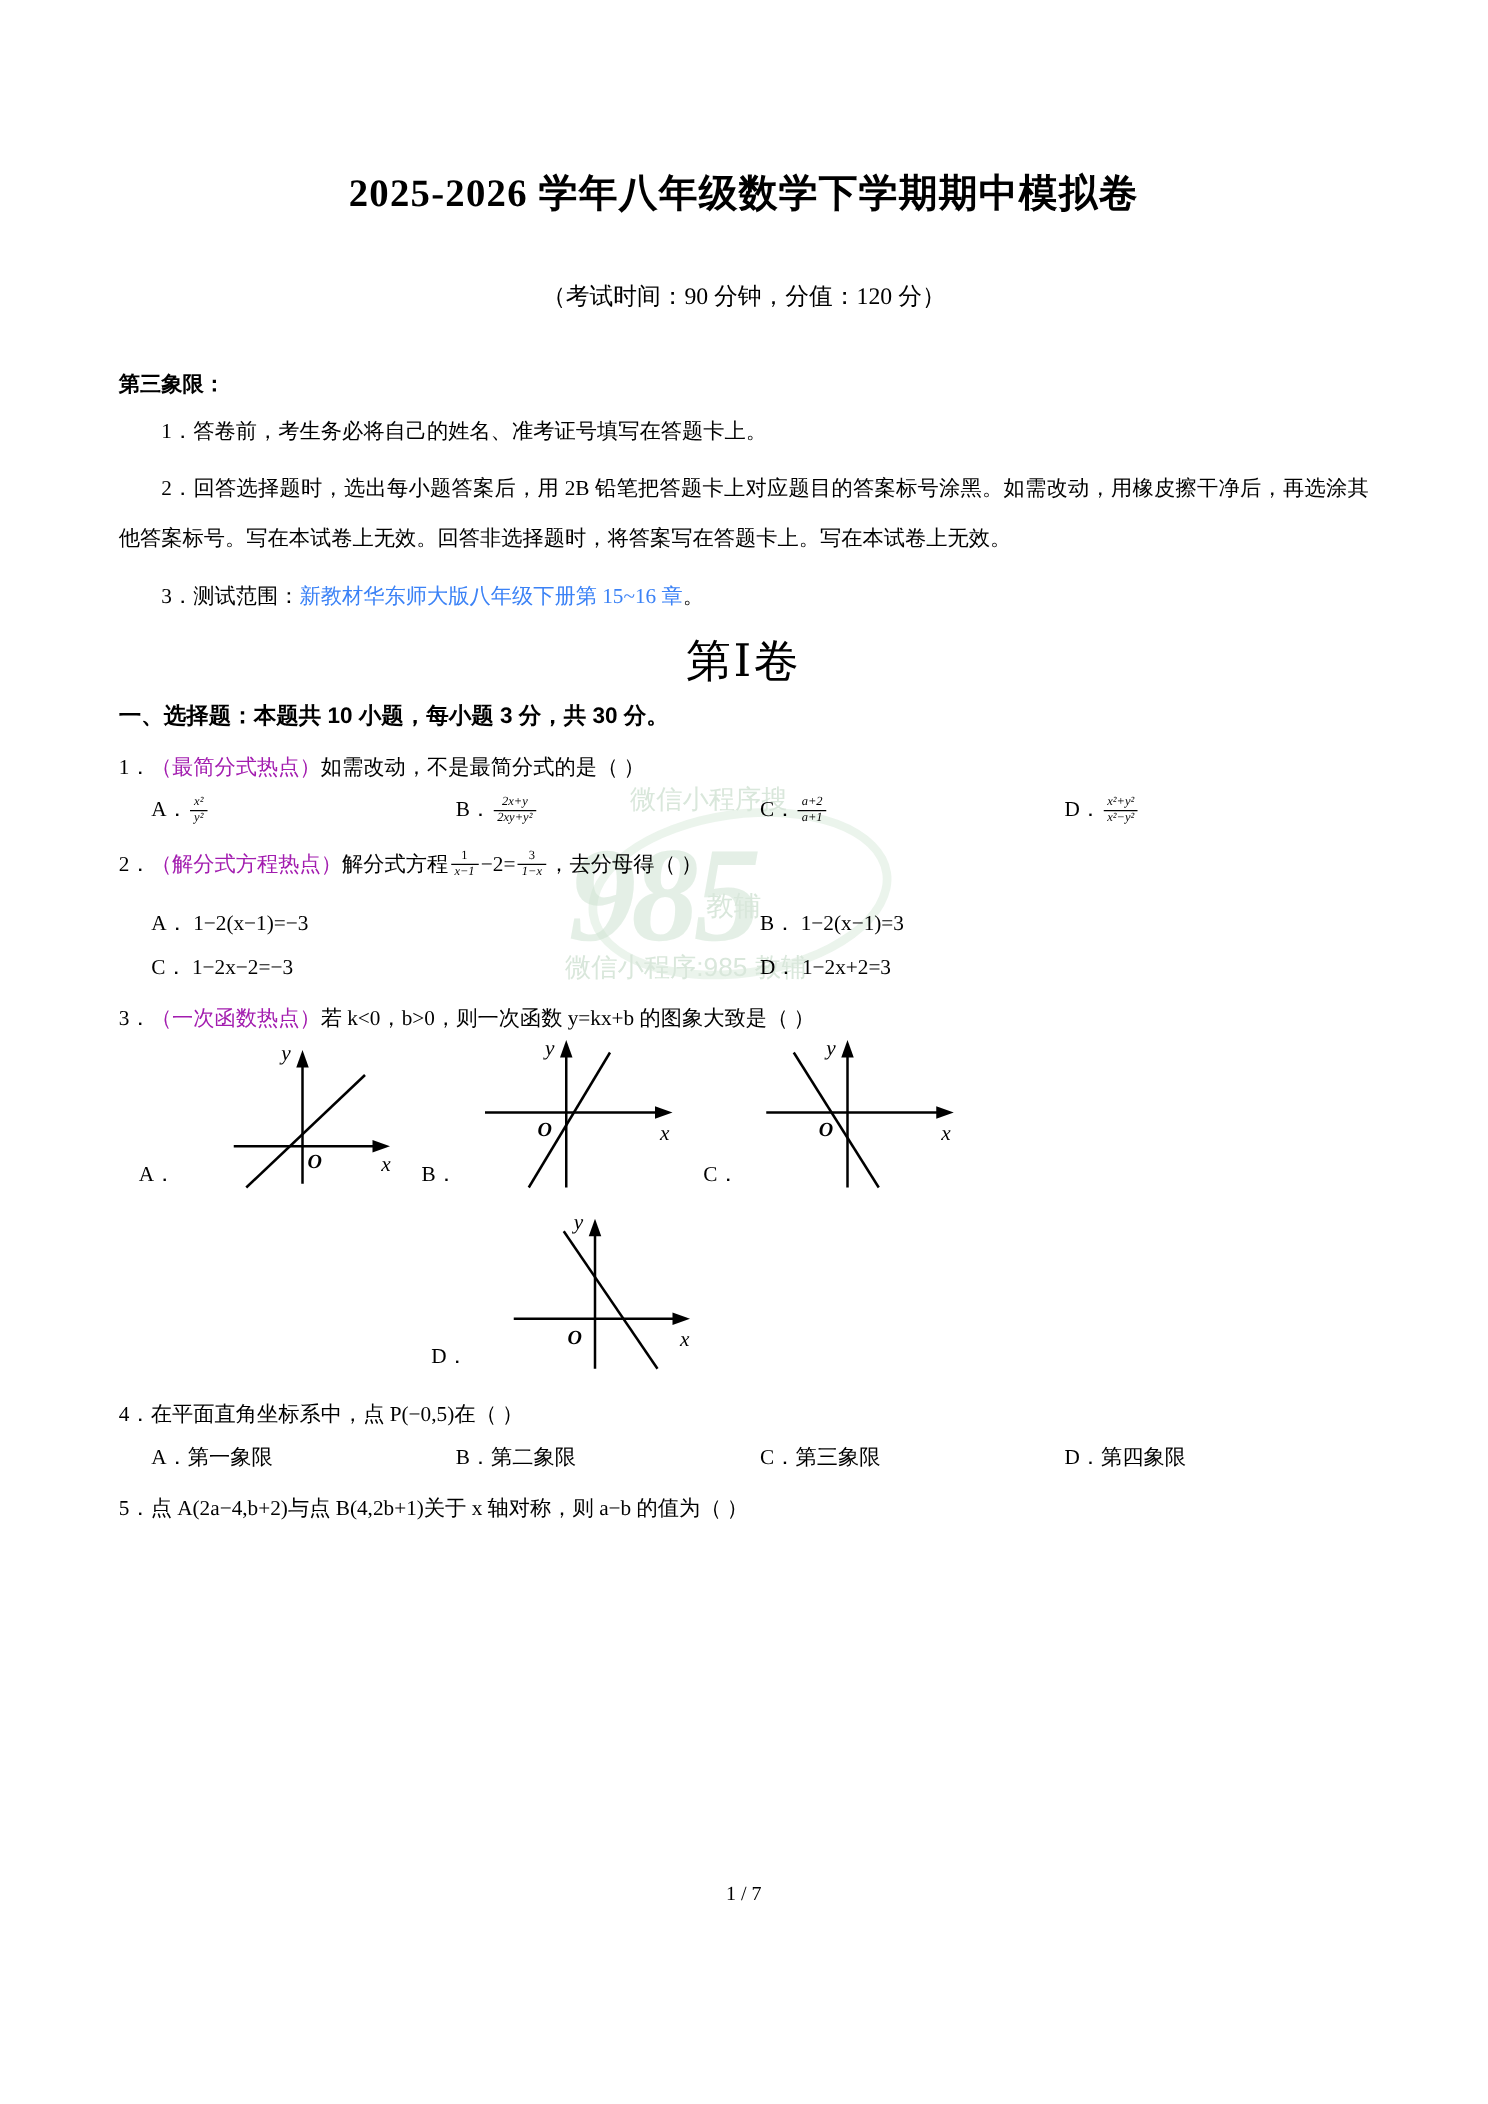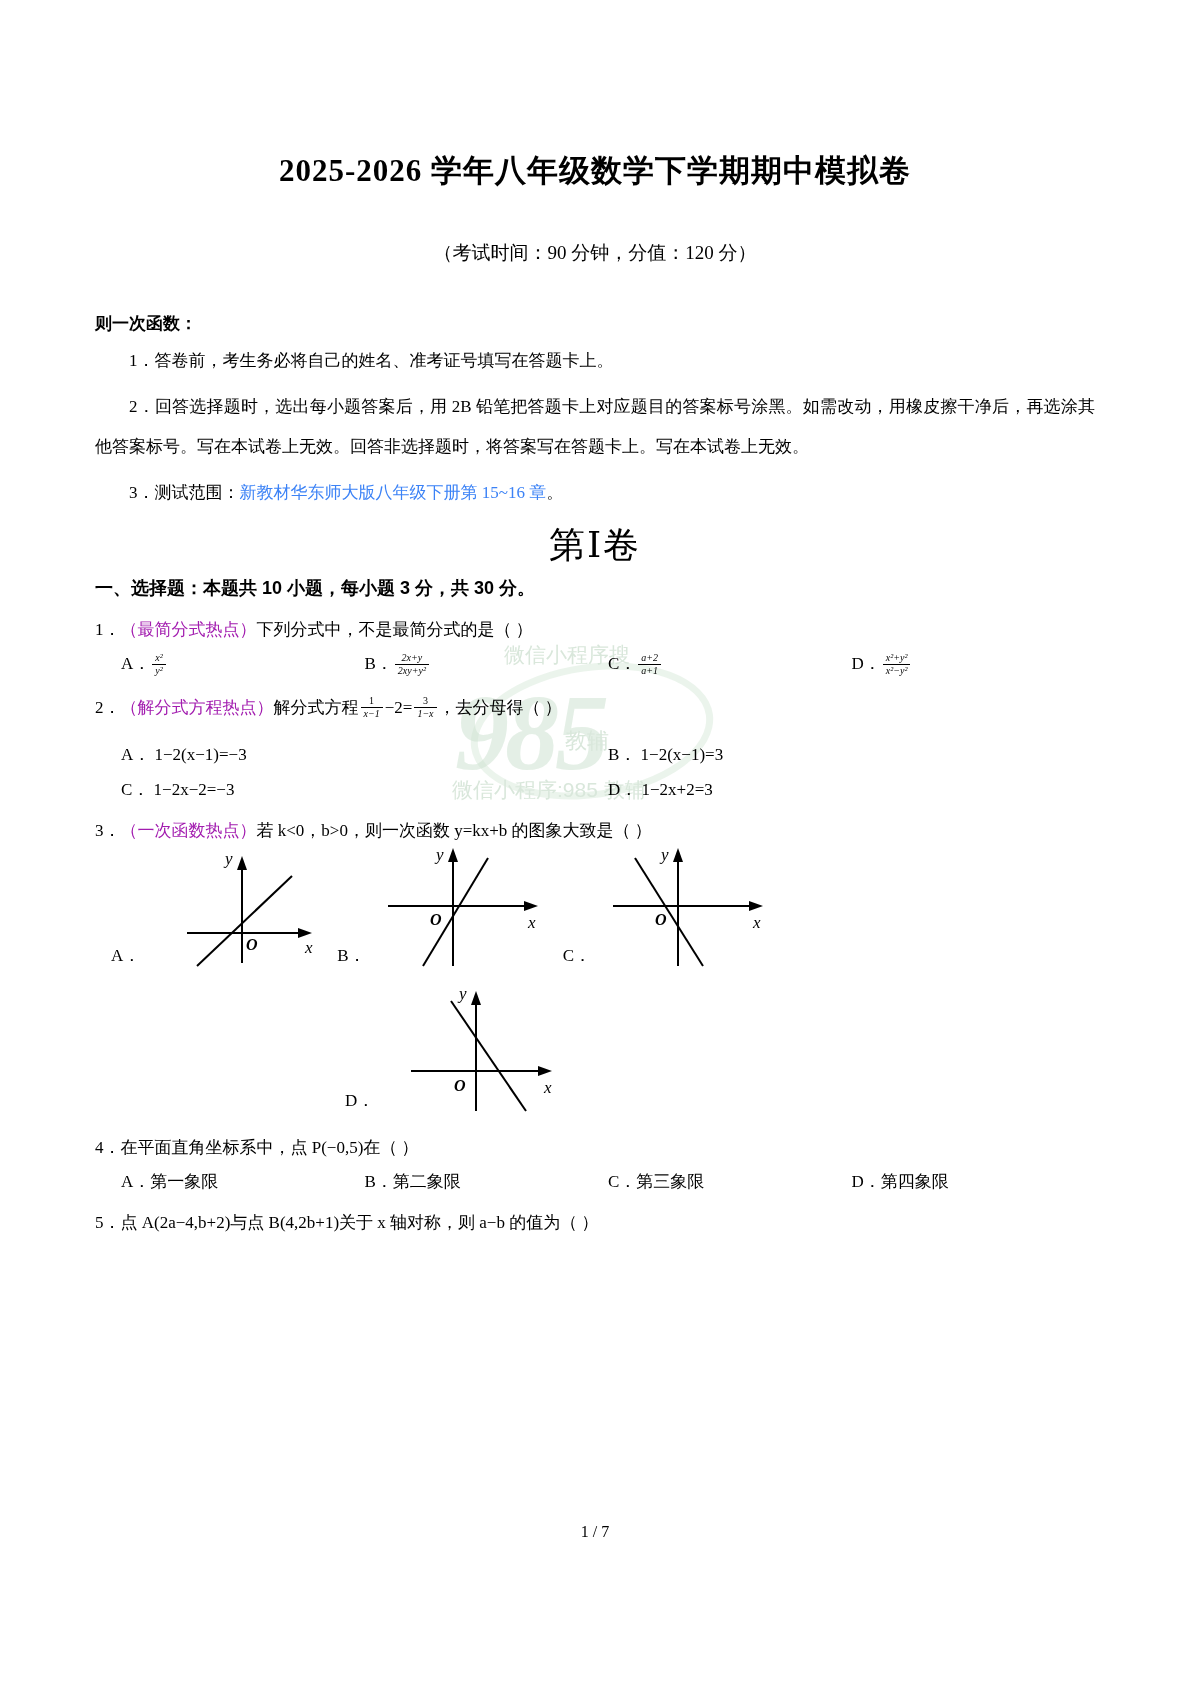--- a/index.html
+++ b/index.html
@@ -56,21 +56,21 @@
     position: absolute;
     color: #d9e7db;
     font-size: 21px;
     white-space: nowrap;
     font-family: "Liberation Sans", sans-serif;
   }
   .wm-t1 { left: 504px; top: 625px; }
   .wm-t2 { left: 452px; top: 760px; }
   .wm-t4 { left: 565px; top: 710px; font-size: 22px; }
 
-  .content { position: relative; z-index: 2; margin-top: 16px; }
+  .content { position: relative; z-index: 2; }
 
   
   .doc-title {
     text-align: center;
     font-size: 31px;
     font-weight: bold;
     margin: 0;
     padding-top: 134px;
     letter-spacing: 1px;
   }
@@ -188,30 +188,30 @@
     <div class="wm-text wm-t1">微信小程序搜</div>
     <div class="wm-text wm-t4">教辅</div>
     <div class="wm-text wm-t2">微信小程序:985 教辅</div>
   </div>
 
   <div class="content">
 
     <h1 class="doc-title">2025-2026 学年八年级数学下学期期中模拟卷</h1>
     <div class="doc-subtitle">（考试时间：90 分钟，分值：120 分）</div>
 
-    <div class="notice-head">则一次函数：</div>
+    <div class="notice-head">第三象限：</div>
     <div class="notice-item">1．答卷前，考生务必将自己的姓名、准考证号填写在答题卡上。</div>
     <div class="notice-item flow">2．回答选择题时，选出每小题答案后，用 2B 铅笔把答题卡上对应题目的答案标号涂黑。如需改动，用橡皮擦干净后，再选涂其他答案标号。写在本试卷上无效。回答非选择题时，将答案写在答题卡上。写在本试卷上无效。</div>
     <div class="notice-item"><span>3．测试范围：</span><span class="red">新教材华东师大版八年级下册第 15~16 章</span><span>。</span></div>
 
     <div class="section-title">第Ⅰ卷</div>
     <div class="group-head">一、选择题：本题共 10 小题，每小题 3 分，共 30 分。</div>
 
     <div class="q">
-      <span>1．</span><span class="tag">（最简分式热点）</span><span>下列分式中，不是最简分式的是（    ）</span>
+      <span>1．</span><span class="tag">（最简分式热点）</span><span>如需改动，不是最简分式的是（    ）</span>
     </div>
     <div class="opts four">
       <div><span>A．</span><span class="frac">
             <span class="num mi">x²</span>
             <span class="den mi">y²</span>
           </span></div>
       <div><span>B．</span><span class="frac">
             <span class="num mi">2x+y</span>
             <span class="den mi">2xy+y²</span>
           </span></div>

